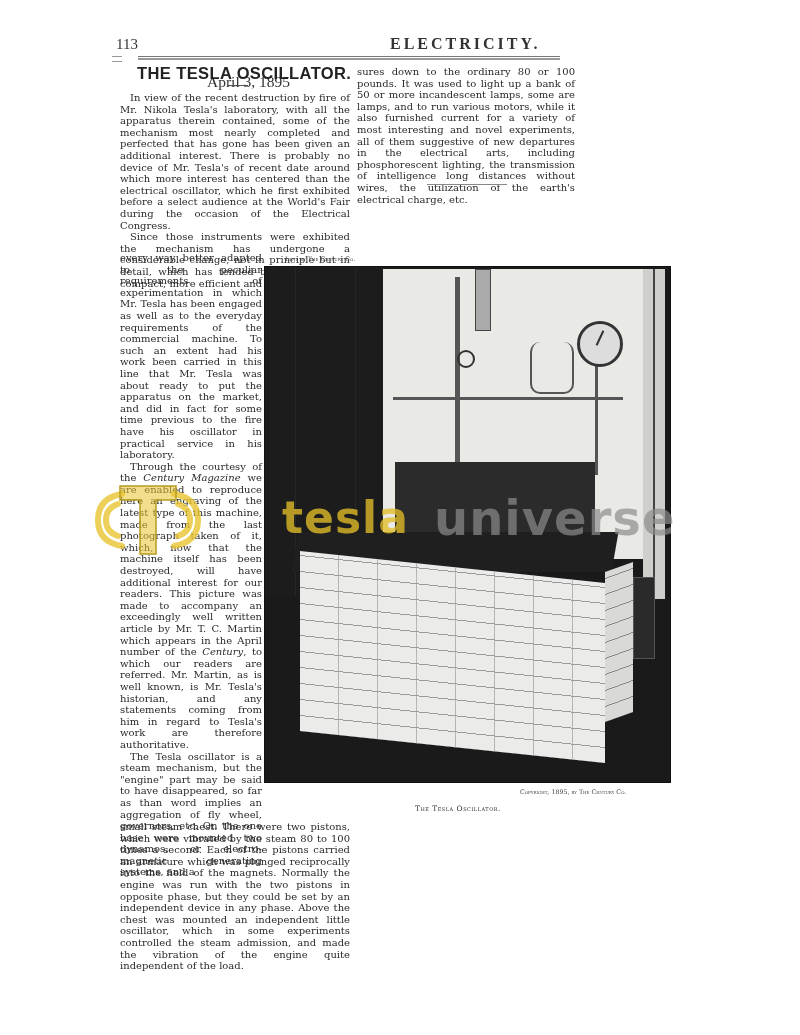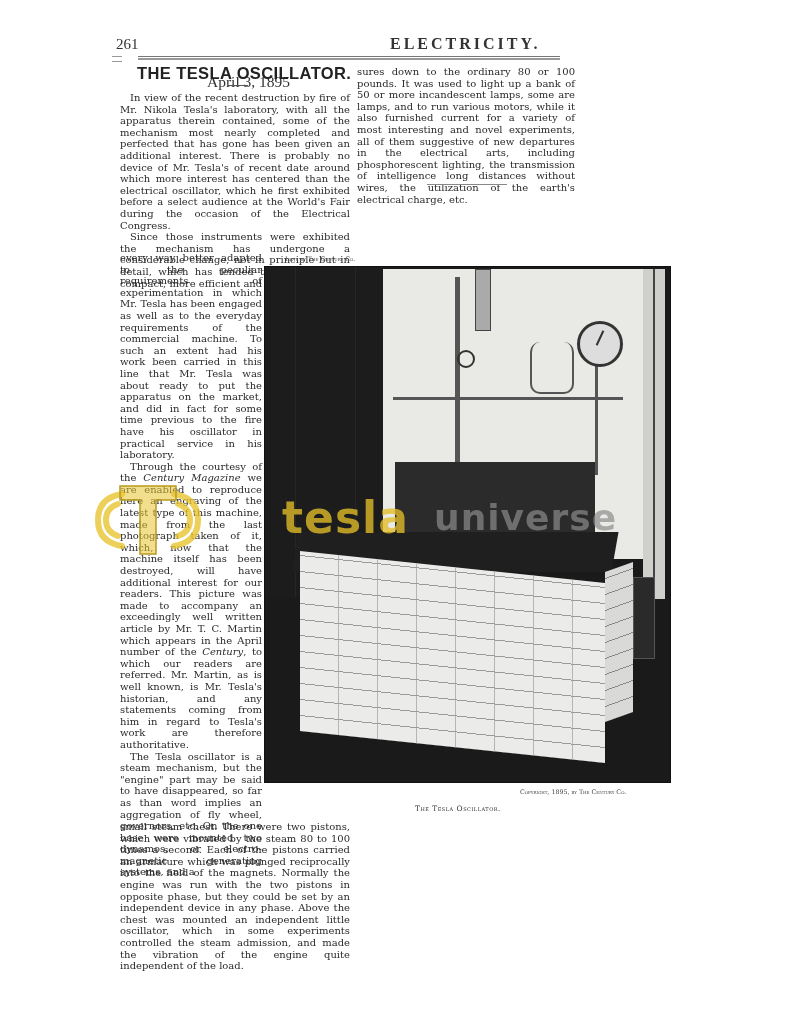--- a/index.html
+++ b/index.html
@@ -56,28 +56,28 @@
   .ph-brick-side { position: absolute; left: 340px; top: 300px; width: 28px; height: 150px;
     background-color:#d9d9d7;
     background-image: repeating-linear-gradient(0deg, transparent 0 15px, #888 15px 16px);
     transform: skewY(-20deg); }
   .ph-cyl { position: absolute; left: 368px; top: 310px; width: 20px; height: 80px; background: #2a2a2a; border: 1px solid #555; }
 
   
   .wm { position: absolute; left: 92px; top: 480px; width: 620px; height: 80px; pointer-events: none; }
   .wm-logo { position: absolute; left: 0; top: 0; width: 112px; height: 80px; }
   .wm-tesla { position: absolute; left: 190px; top: 10px; font-family: "DejaVu Sans", sans-serif; font-weight: bold; font-size: 44px; color: rgba(226,190,40,0.78); letter-spacing: 1px; line-height: 56px; text-align: center; }
-  .wm-universe { position: absolute; left: 342px; top: 10px; font-family: "DejaVu Sans", sans-serif; font-weight: bold; font-size: 36px; color: rgba(140,140,140,0.7); letter-spacing: 1px; line-height: 56px; }
+  .wm-universe { position: absolute; left: 342px; top: 10px; font-family: "DejaVu Sans", sans-serif; font-weight: bold; font-size: 48px; color: rgba(140,140,140,0.7); letter-spacing: 1px; line-height: 56px; }
 </style>
 </head>
 <body>
 
 <div class="page">
 
-  <span class="hdr-page">261</span>
+  <span class="hdr-page">113</span>
   <span class="hdr-date">April 3, 1895</span>
   <span class="hdr-title">ELECTRICITY.</span>
   <div class="hdr-mark"></div>
   <div class="hdr-rule1"></div>
   <div class="hdr-rule2"></div>
 
   <div class="art-title">THE TESLA OSCILLATOR.</div>
   <div class="title-rule"></div>
 
   <div class="col col1a">

